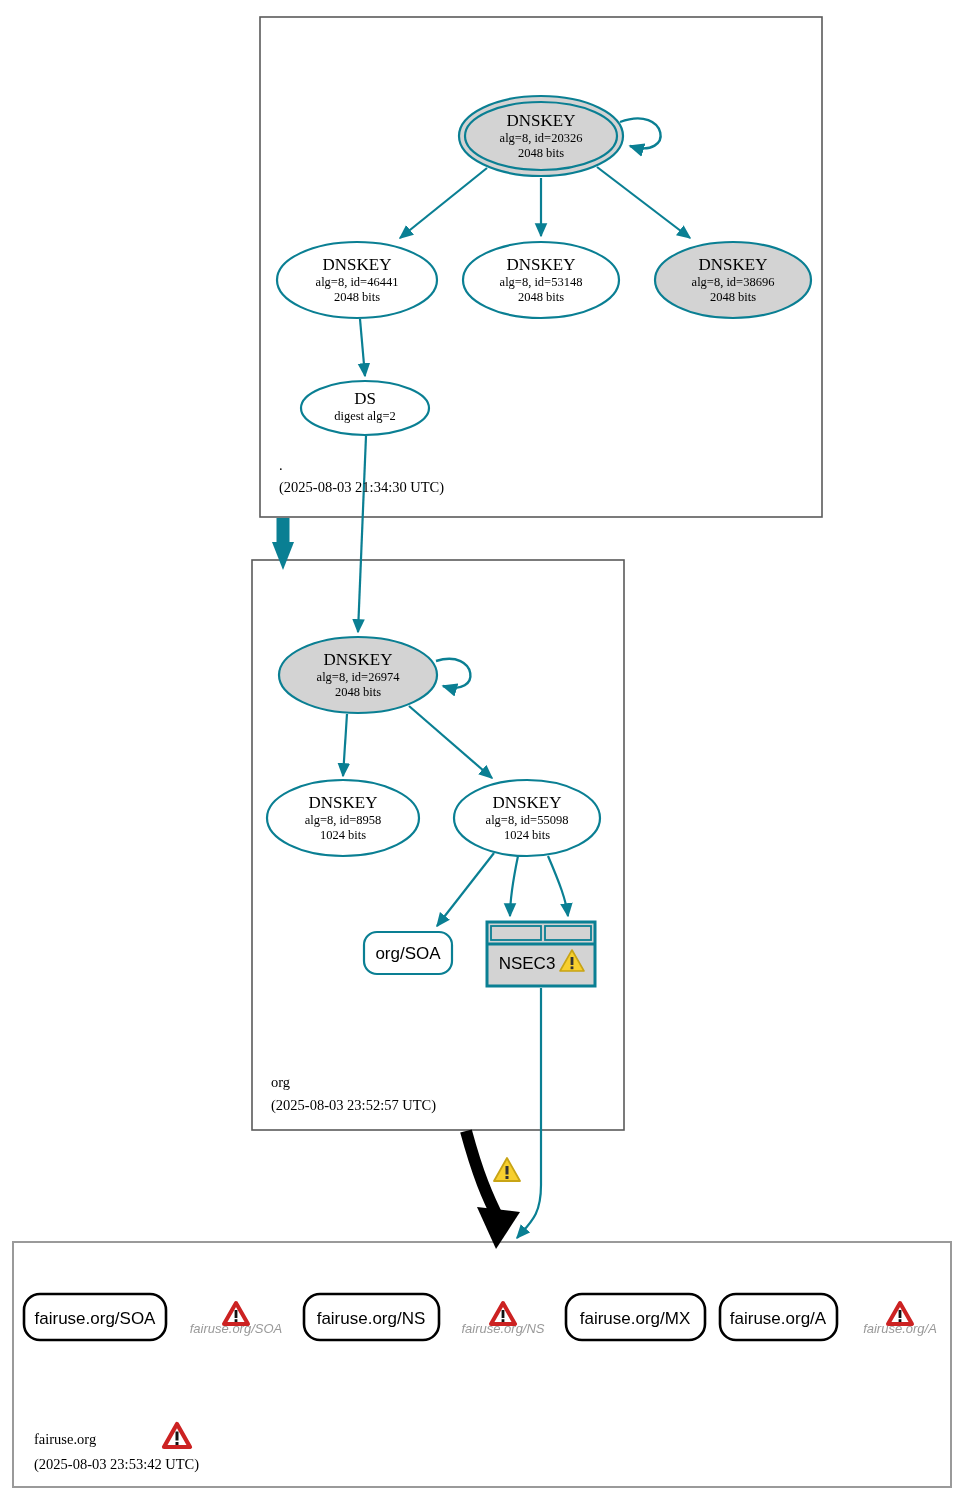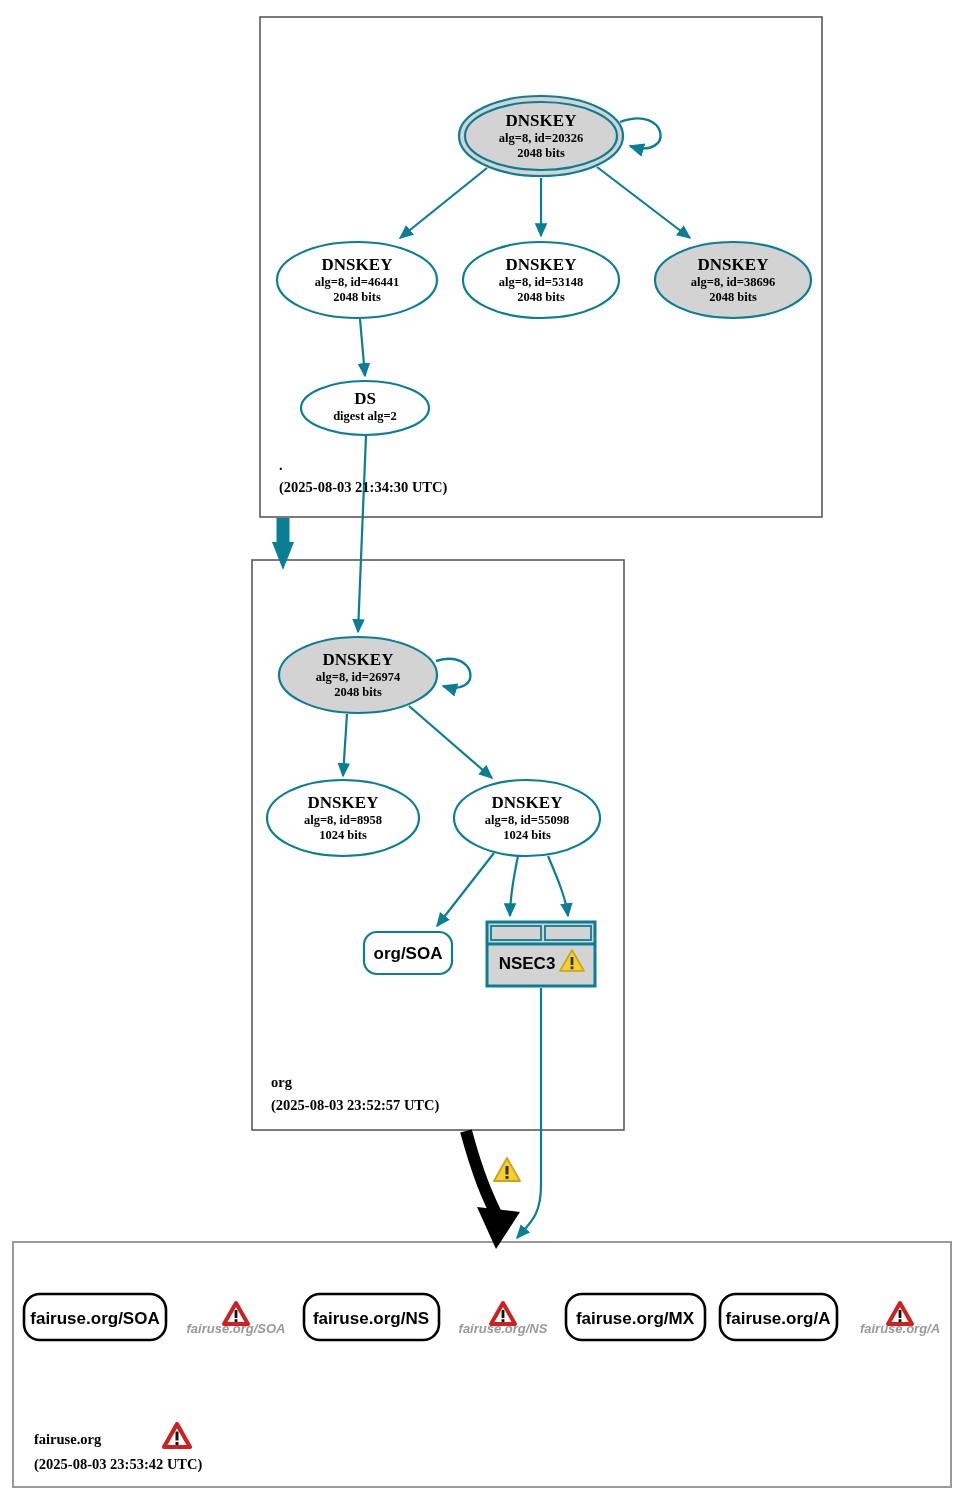--- a/index.html
+++ b/index.html
@@ -1,18 +1,18 @@
 <!DOCTYPE html>
 <html><head>
 <meta charset="utf-8">
 <style>
   html,body{margin:0;padding:0;background:#ffffff;}
   body{width:965px;height:1500px;position:relative;
        font-family:"Liberation Serif",serif;color:#000;}
-  #stage{position:absolute;left:0;top:0;width:965px;height:1500px;overflow:hidden;font-weight:bold;}
+  #stage{position:absolute;left:0;top:0;width:965px;height:1500px;overflow:hidden;}
   svg.layer{position:absolute;left:0;top:0;width:965px;height:1500px;}
   .nodetext{font-family:"Liberation Serif",serif;fill:#000;}
   .t-main{font-size:17px;}
   .t-sub{font-size:12.5px;}
   .t-zone{font-size:14.5px;font-family:"Liberation Serif",serif;fill:#000;}
   .t-rr{font-size:17px;font-family:"Liberation Sans",sans-serif;fill:#000;}
   .t-err{font-size:13px;font-family:"Liberation Sans",sans-serif;fill:#999999;font-style:italic;}
 </style>
 </head>
 <body>

